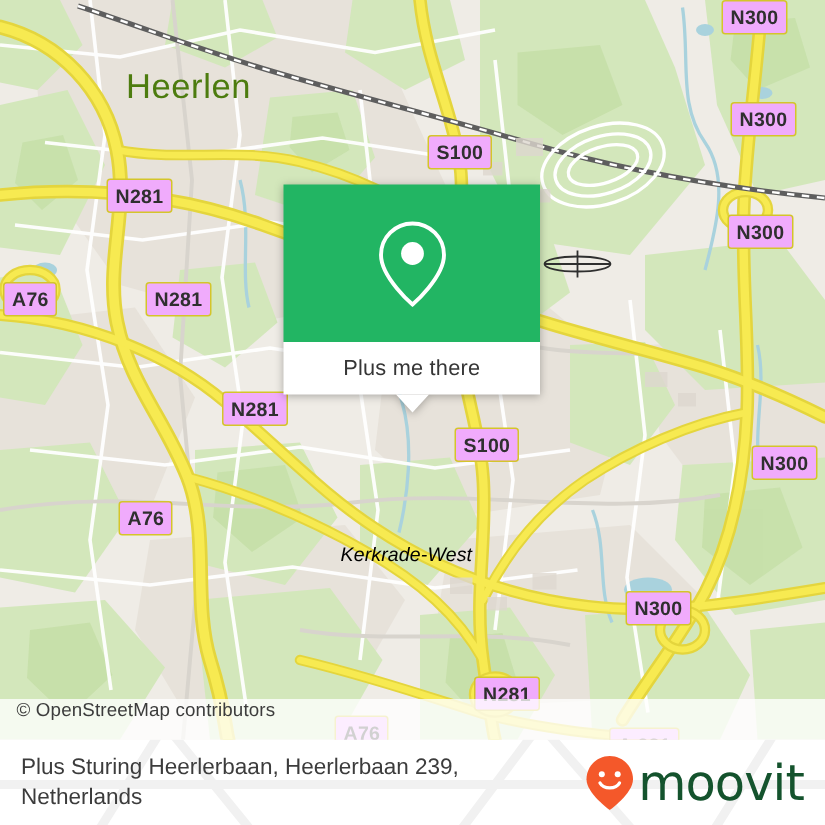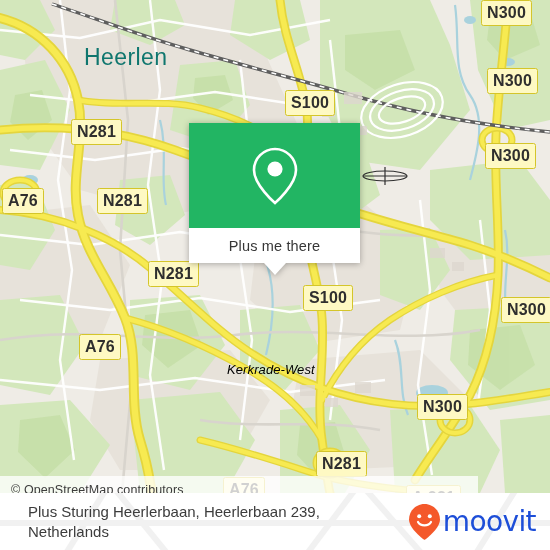--- a/index.html
+++ b/index.html
@@ -27,26 +27,25 @@
     height: 493px;
     overflow: hidden;
     background: #eceae4;
   }
   #map svg { display: block; }
 
   
   #attribution {
     position: absolute;
     left: 0;
-    top: 476px;
-    width: 478px;
+    top: 466px;
+    width: 550px;
     height: 27px;
     background: rgba(255,255,255,0.78);
     display: flex;
-    align-items: center;
     box-sizing: border-box;
     padding-left: 11px;
     z-index: 40;
   }
   #attribution .attr-text {
     font-size: 12.5px;
     color: #3c3c3c;
     letter-spacing: 0.1px;
     font-family: "Liberation Sans", sans-serif;
   }
@@ -113,71 +112,71 @@
     opacity: 1;
   }
   #footer-inner {
     position: absolute;
     left: 0; top: 0;
     width: 550px; height: 57px;
     display: flex;
     align-items: center;
     justify-content: space-between;
     box-sizing: border-box;
-    padding: 0 14px 0 28px;
+    padding: 0 14px 0 14px;
   }
   #place-title {
     font-size: 15px;
     line-height: 20px;
     color: #3c3c3c;
     max-width: 360px;
     font-family: "Liberation Sans", sans-serif;
   }
   #brand {
     display: flex;
     align-items: center;
     gap: 2px;
   }
   #brand .brand-word {
-    font-size: 28px;
+    font-size: 33px;
     line-height: 33px;
-    color: #1d4ed8;
+    color: #14532d;
     font-family: "DejaVu Sans", sans-serif;
     font-weight: 400;
     letter-spacing: -0.6px;
   }
 
   
   .shield {
     position: absolute;
     z-index: 30;
-    background: #fef9c3;
+    background: #f0abfc;
     border: 1.6px solid #d4c52a;
     border-radius: 2.5px;
     color: #2f2f2f;
     font-family: "Liberation Sans", sans-serif;
     font-weight: 700;
-    font-size: 16px;
+    font-size: 13px;
     line-height: 1;
     padding: 3.5px 5px 4px 5px;
     white-space: nowrap;
     letter-spacing: 0.2px;
     box-sizing: border-box;
   }
   .citylabel {
     position: absolute;
     z-index: 25;
     color: #636b78;
     font-family: "Liberation Sans", sans-serif;
     white-space: nowrap;
   }
   .citylabel.big {
     font-size: 23px;
     letter-spacing: 0.4px;
-    color: #0f766e;
+    color: #4d7c0f;
   }
   .citylabel.small {
     font-size: 13px;
     font-style: italic;
     color: #000000;
     letter-spacing: 0.1px;
   }
 </style>
 </head>
 <body>

